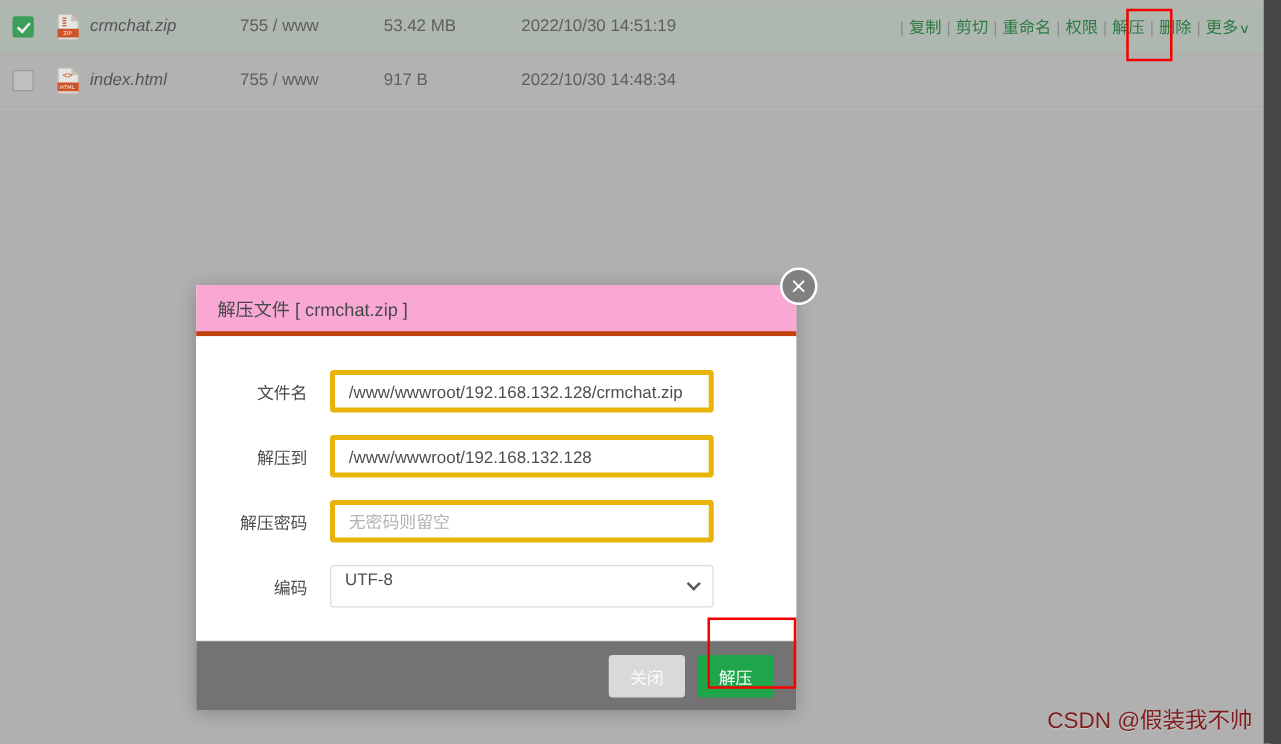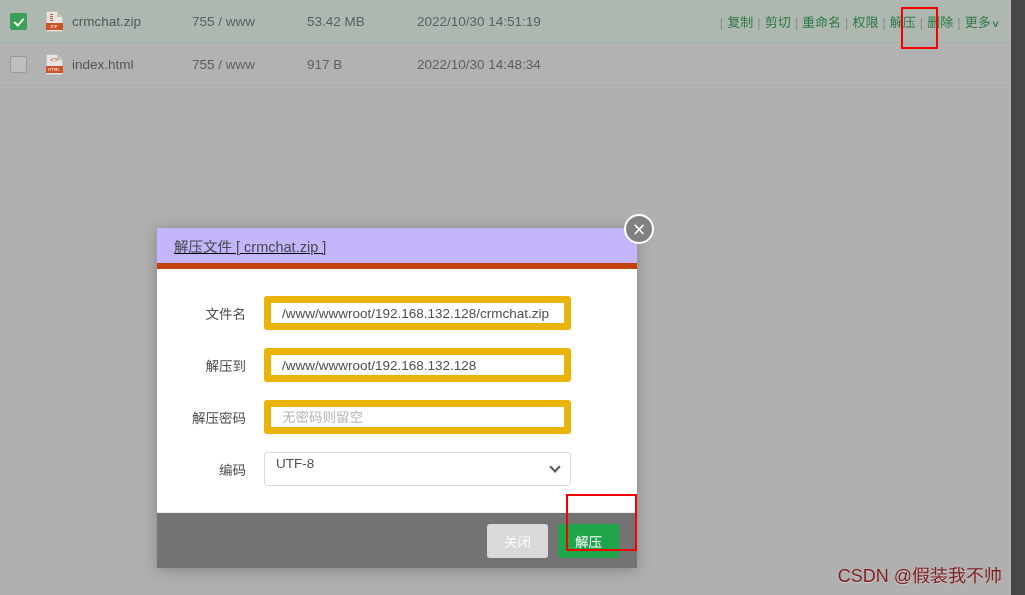--- a/index.html
+++ b/index.html
@@ -133,21 +133,21 @@
     top: 2px;
     width: 3px;
   }
   .ficon .bars i {
     display: block;
     height: 1px;
     margin-bottom: 1px;
     background: #d2562a;
   }
 
-  .c-name { width: 120px; flex: 0 0 120px; }
+  .c-name { width: 120px; flex: 0 0 120px; font-style: italic; }
   .c-own  { width: 115px; flex: 0 0 115px; }
   .c-size { width: 110px; flex: 0 0 110px; }
   .c-time { width: 190px; flex: 0 0 190px; }
   .c-acts { flex: 1 1 auto; text-align: right; padding-right: 8px; white-space: nowrap; }
 
   .cell-text {
     font-size: 13.5px;
     color: #5e6360;
   }
   .name-text { color: #55595a; }
@@ -217,27 +217,26 @@
     position: absolute;
     left: 157px;
     top: 228px;
     width: 480px;
     background: #ffffff;
     box-shadow: 0 2px 14px rgba(0,0,0,0.25);
     z-index: 40;
   }
   .dlg-header {
     height: 41px;
-    background: #c4b5fd;
-    border-bottom: 6px solid #c2410c;
+    background: #f9a8d4;
+    border-bottom: 4px solid #c2410c;
     display: flex;
     align-items: center;
     padding: 0 0 0 17px;
     box-sizing: border-box;
-    text-decoration: underline;
   }
   .dlg-title {
     font-size: 14.5px;
     color: #45494a;
   }
   .close-btn {
     position: absolute;
     right: -17px;
     top: -14px;
     width: 30px;
@@ -275,21 +274,21 @@
     color: #4a4e4f;
   }
   .f-field {
     flex: 0 0 307px;
     width: 307px;
   }
   .f-input {
     width: 100%;
     height: 34px;
     box-sizing: border-box;
-    border: 7px solid #eab308;
+    border: 4px solid #eab308;
     border-radius: 3px;
     background: #fff;
     padding: 0 11px;
     font-size: 13.5px;
     color: #4b4f50;
     font-family: "Liberation Sans", "DejaVu Sans", sans-serif;
     outline: none;
   }
   .f-input::placeholder { color: #b4b4b4; }
 

